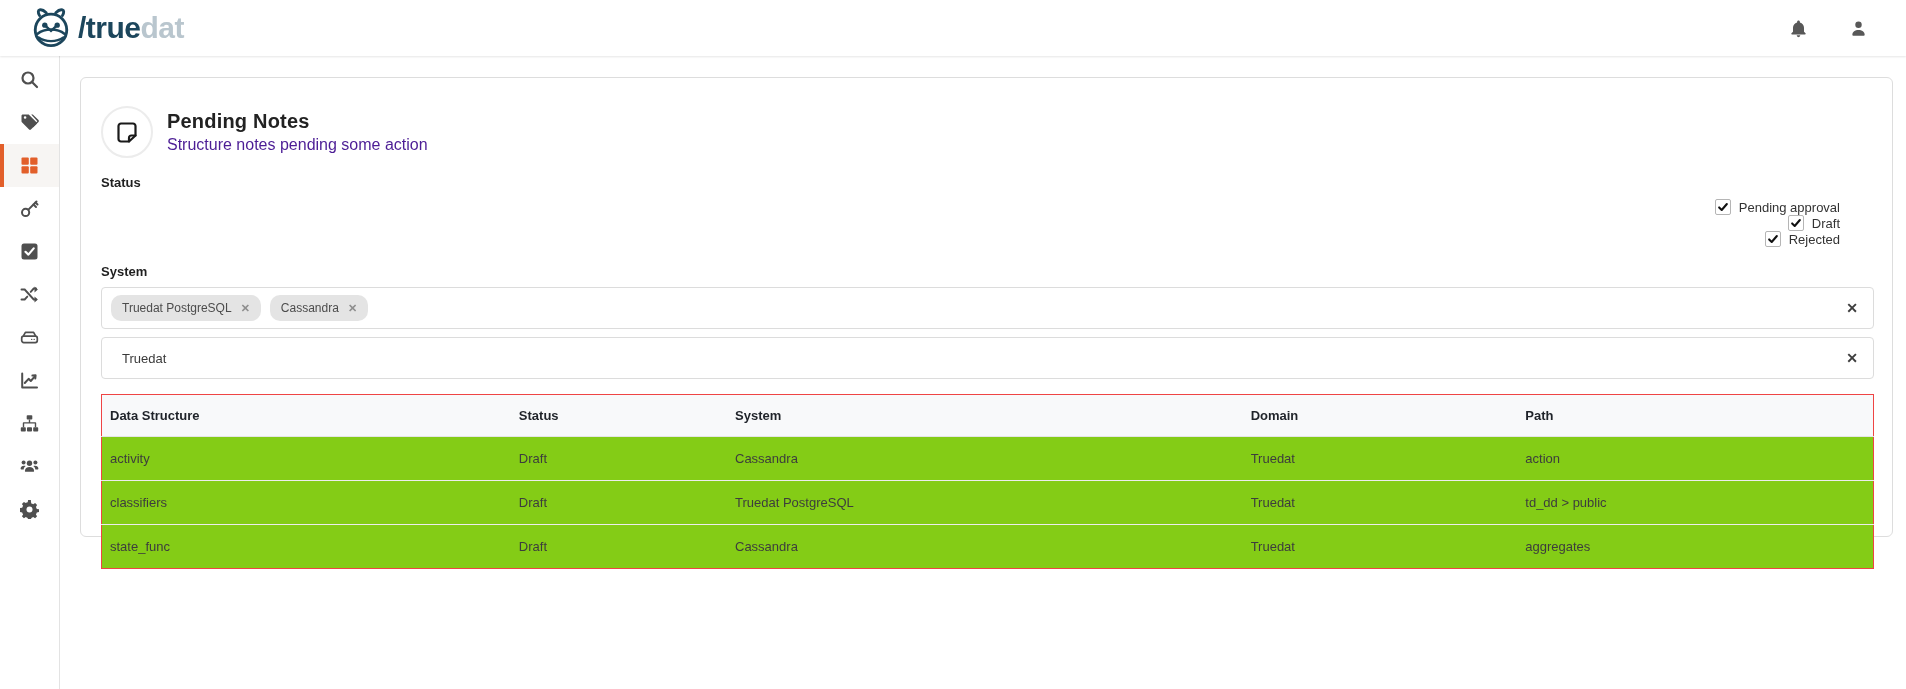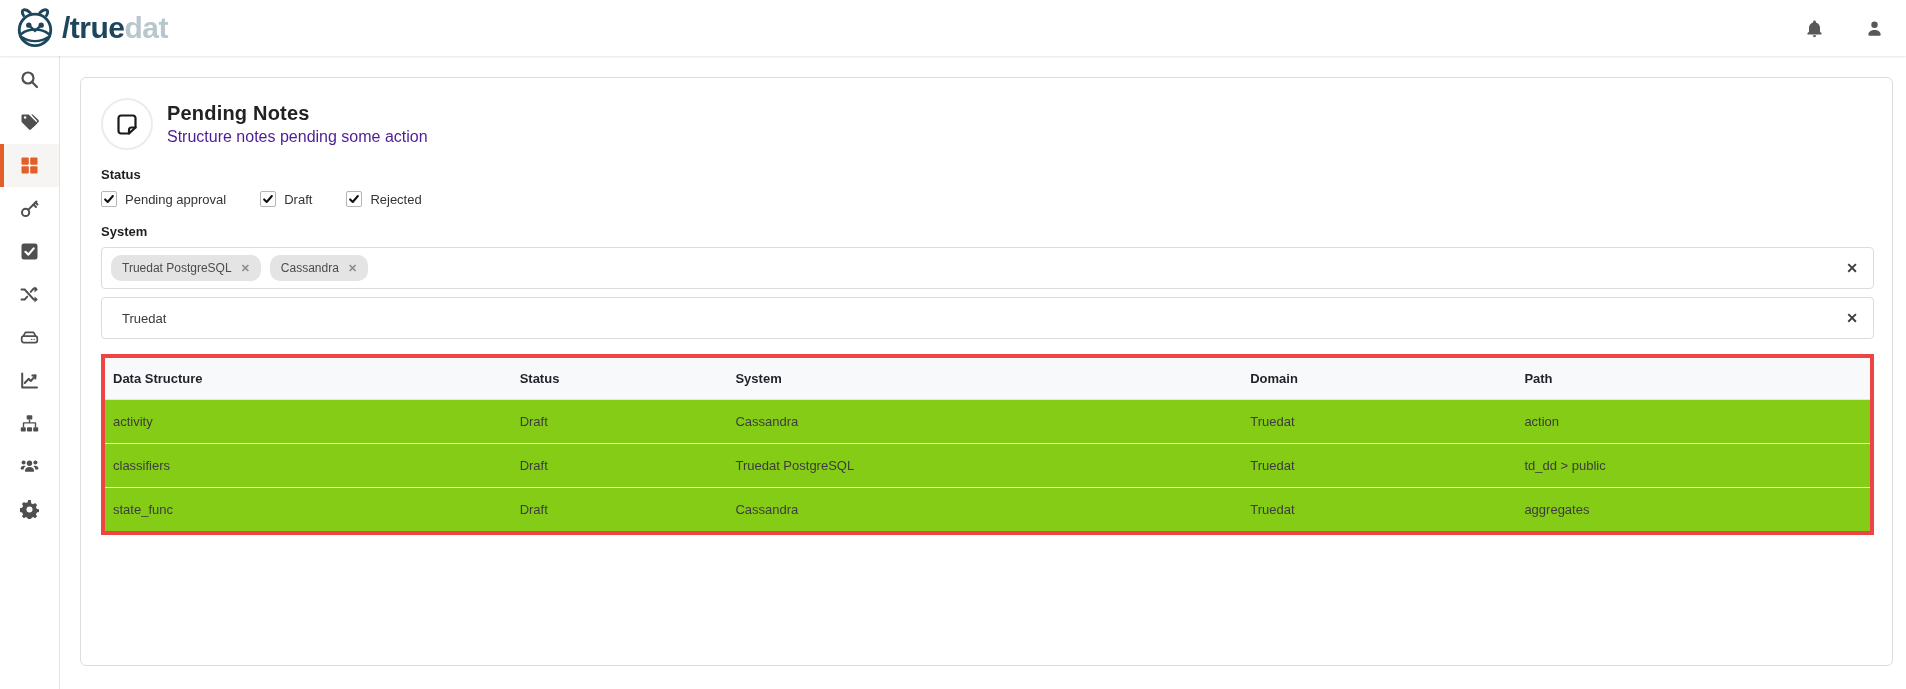--- a/index.html
+++ b/index.html
@@ -1,21 +1,21 @@
 <!DOCTYPE html>
 <html style="--accent: #e25f2a;"><head>
 <meta charset="utf-8">
 <style>
   * { margin:0; padding:0; box-sizing:border-box; }
   html,body { width:1906px; height:689px; background:#fff; overflow:hidden;
               font-family:"Liberation Sans", sans-serif; color:#333; }
 
   
   .topbar { position:absolute; top:0; left:0; width:1906px; height:56px; background:#fff;
-            display:flex; align-items:center; padding:0 14px;
+            display:flex; align-items:center; padding:0 30px;
             box-shadow:0 1px 2px rgba(0,0,0,.10); z-index:5; }
   .brand { display:flex; align-items:center; gap:6px; cursor:pointer; }
   .brand .owl { width:42px; height:44px; }
   .wordmark { font-size:30px; font-weight:700; letter-spacing:-.5px; line-height:1; }
   .wordmark .primary { color:#1c465c; }
   .wordmark .secondary { color:#b9c6ce; }
   .topbar-right { margin-left:auto; display:flex; align-items:center; gap:36px; padding-right:6px; }
   .topbar-btn { width:24px; height:24px; display:flex; align-items:center; justify-content:center; cursor:pointer; }
   .topbar-btn svg { width:19px; height:19px; fill:#585858; }
 
@@ -24,56 +24,56 @@
              border-right:1px solid #e3e3e3; background:#fff; padding-top:2px; }
   .side-item { height:43px; display:flex; align-items:center; justify-content:center;
                cursor:pointer; position:relative; color:#4f4f4f; }
   .side-item svg { width:19px; height:19px; }
   .side-item.active { background:#f7f5f3; color:var(--accent,#e25f2a); }
   .side-item.active::before { content:""; position:absolute; left:0; top:0; bottom:0; width:4px;
                background:var(--accent,#e25f2a); }
 
   
   .main { position:absolute; top:56px; left:60px; width:1846px; height:633px; }
-  .card { margin:21px 13px 16px 20px; height:589px; background:#fff;
-          border:1px solid #ddd; border-radius:6px; padding:20px 18px 0 20px; }
+  .card { margin:21px 13px 16px 20px; height:460px; background:#fff;
+          border:1px solid #ddd; border-radius:6px; padding:28px 18px 0 20px; }
 
   .card-header { display:flex; align-items:center; gap:14px; }
   .note-circle { width:52px; height:52px; border-radius:50%; border:2px solid #ececec;
                  display:flex; align-items:center; justify-content:center; flex:0 0 auto; }
   .note-circle svg { width:26px; height:26px; stroke:#1a1a1a; fill:none; stroke-width:2.2;
                  stroke-linejoin:round; stroke-linecap:round; }
   .page-title { font-size:20px; font-weight:600; color:#222; letter-spacing:.2px; }
   .page-subtitle { font-size:16px; color:#4c1d95; margin-top:3px; }
 
   .filters-heading { font-size:14px; font-weight:700; color:#1f1f1f; margin-top:16px; }
   .group-label { font-size:13px; font-weight:700; color:#1f1f1f; margin-top:17px; }
   .group-label.plain { font-weight:400; color:#333; }
   .req { color:#d6336c; font-size:11px; vertical-align:super; margin-left:2px; }
 
-  .chk-row { display:flex; align-items:flex-start; margin-top:9px; }
+  .chk-row { display:flex; align-items:flex-end; margin-top:9px;flex-direction:column; }
   .chk { display:flex; align-items:center; margin-right:34px; cursor:pointer; }
   .chk .box { width:16px; height:16px; border:1px solid #b5b5b5; border-radius:2px; background:#fff;
               display:flex; align-items:center; justify-content:center; }
   .chk .box svg { width:12px; height:12px; }
   .chk-label { font-size:13px; color:#333; margin-left:8px; }
 
   .select { position:relative; margin-top:8px; height:42px; border:1px solid #dcdcdc;
             border-radius:4px; background:#fff; display:flex; align-items:center;
             padding:0 44px 0 9px; cursor:pointer; }
   .select.text-value { padding-left:20px; font-size:13px; color:#3a3a3a; }
   .tag { display:inline-flex; align-items:center; gap:9px; background:#e4e4e4; color:#4c4c4c;
          border-radius:10px; padding:6px 11px; font-size:12px; margin-right:9px; }
   .tag-x { color:#8e8e8e; font-weight:700; font-size:11px; cursor:pointer; line-height:1; }
   .clear-x { position:absolute; right:15px; top:50%; transform:translateY(-50%);
              color:#3d3d3d; font-weight:700; font-size:14px; cursor:pointer; line-height:1; }
 
   
   table { width:100%; border-collapse:collapse; margin-top:15px; table-layout:fixed;
-          border:4px solid #ef4444; }
+          border:1px solid #ef4444; }
   thead th { background:#f8f9fa; text-align:left; font-size:13px; font-weight:700; color:#1f2329;
              padding:13px 8px; border-bottom:1px solid #e5e5e5; }
   tbody td { font-size:13px; color:#3d3d3d; padding:14px 8px; border-top:1px solid #ececec; }
   tbody tr { cursor:pointer; background:#84cc16; }
   tbody tr:first-child td { border-top:none; }
 </style>
 </head>
 <body>
 
 <header class="topbar">

